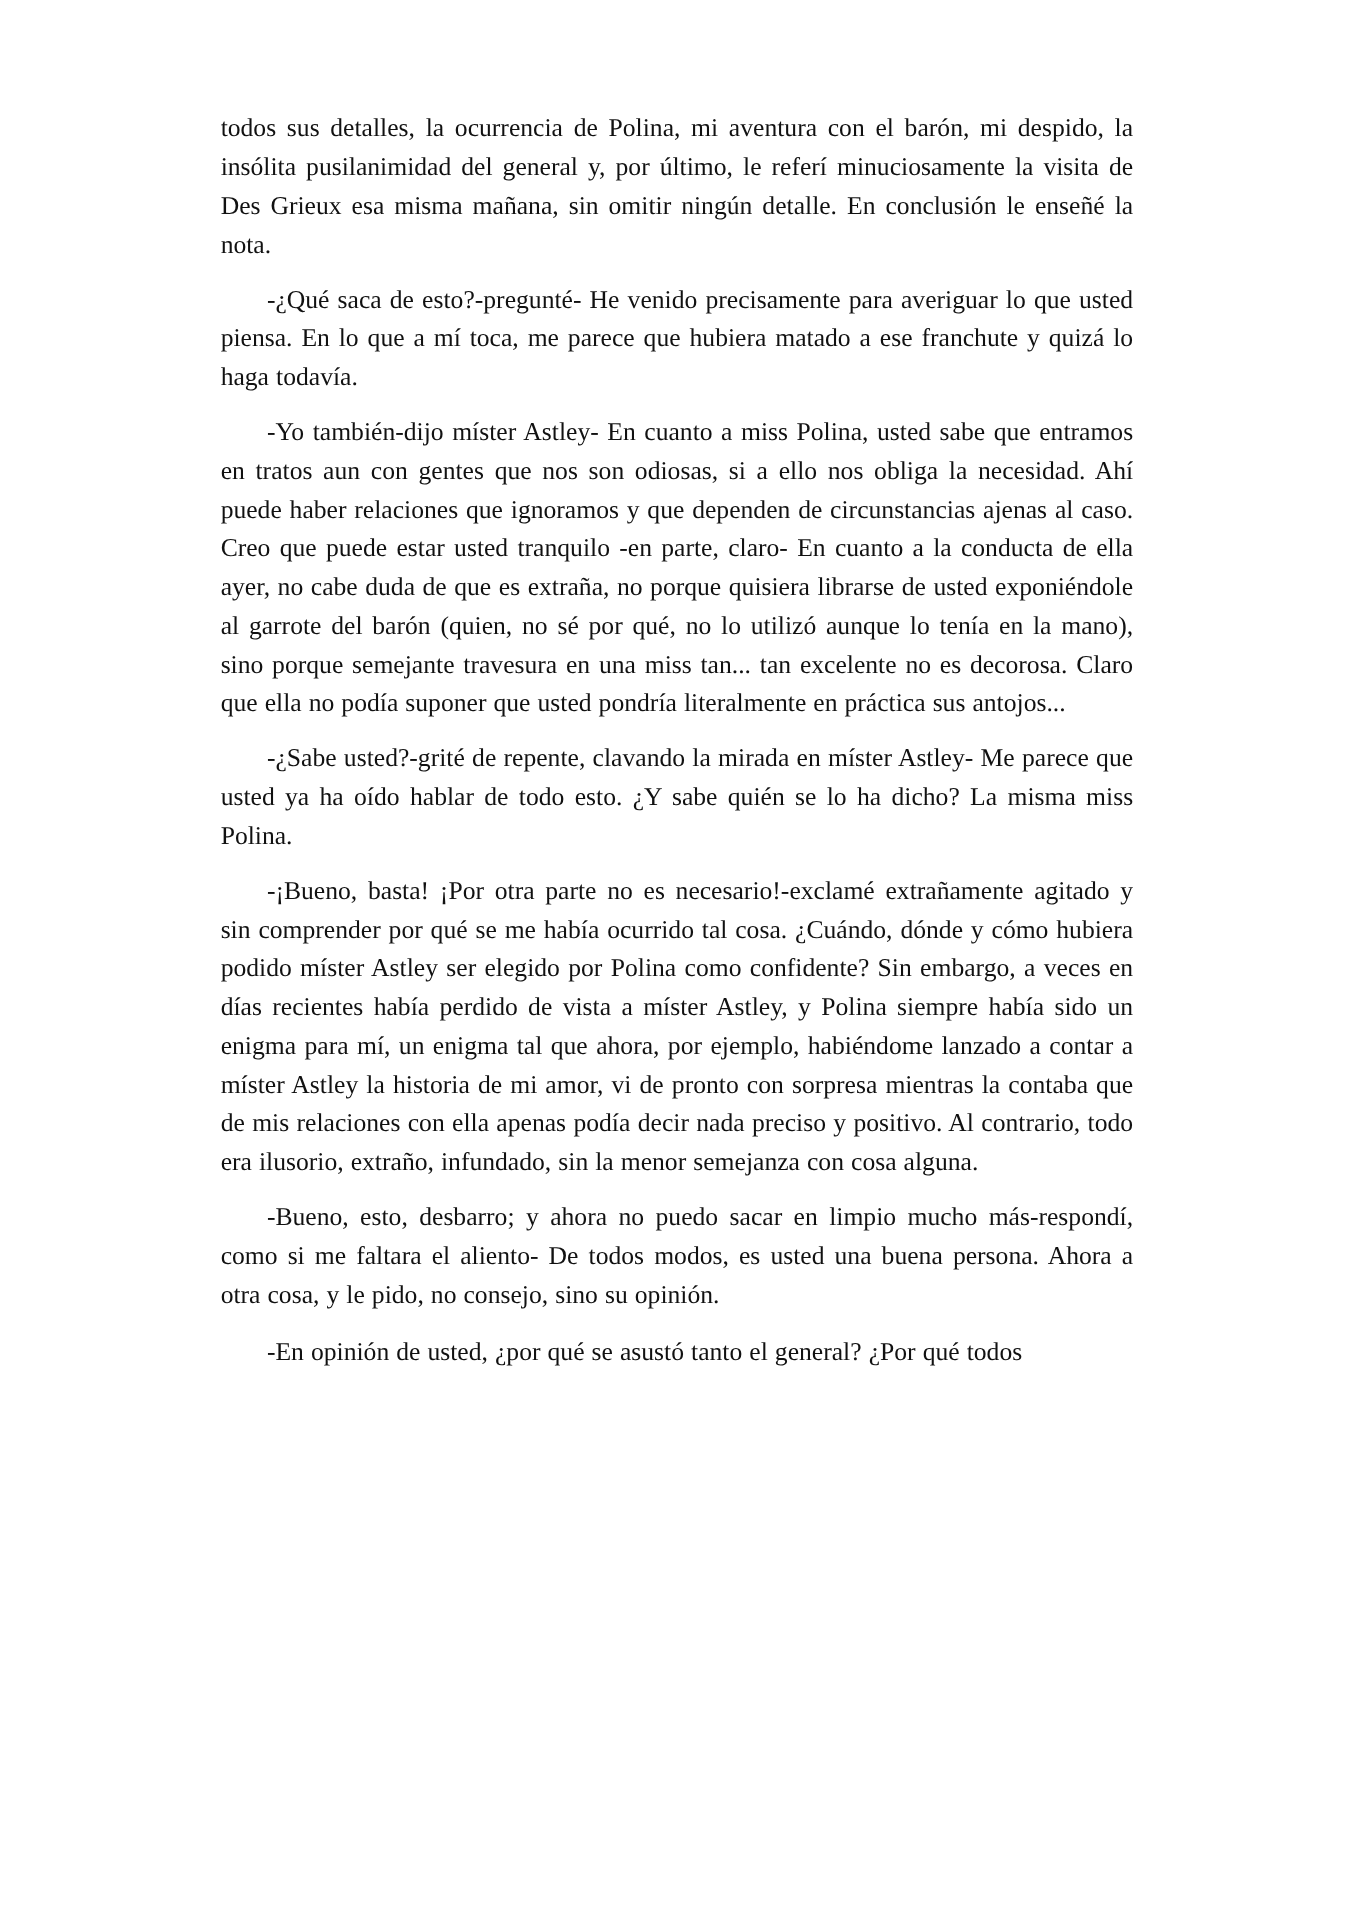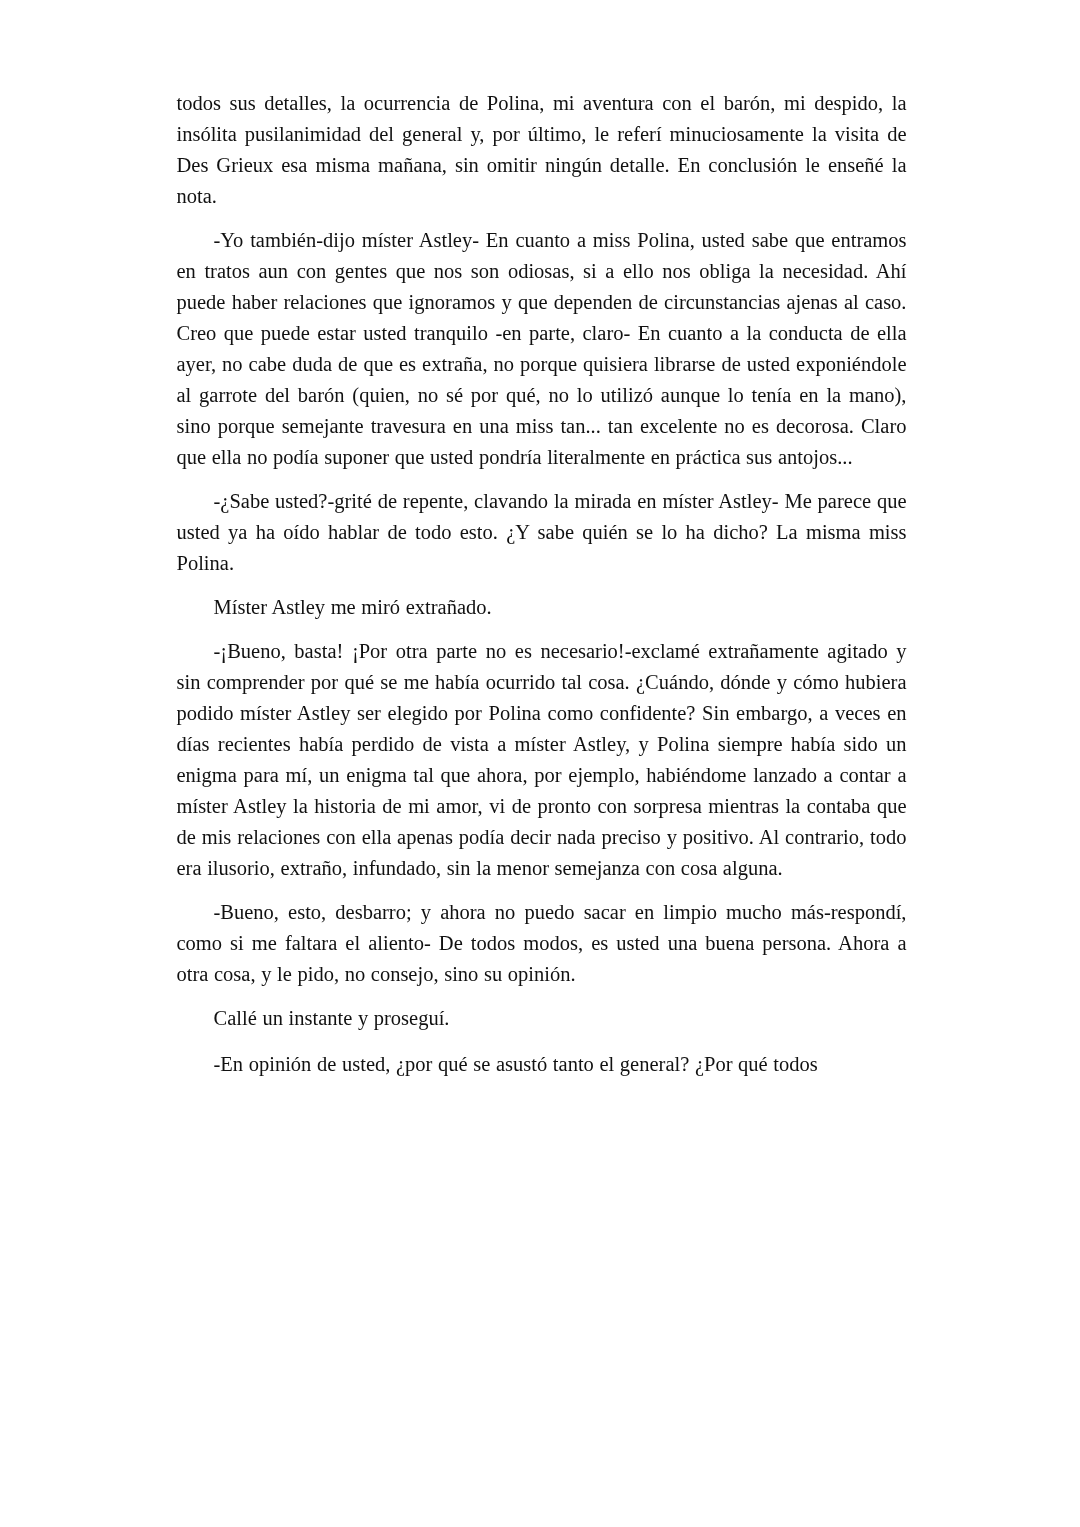--- a/index.html
+++ b/index.html
@@ -31,20 +31,19 @@
   .page p.last {
     margin-bottom: 0;
     margin-top: 15px;
   }
 </style>
 </head>
 <body>
 
 <div class="page">
   <p class="no-indent">todos sus detalles, la ocurrencia de Polina, mi aventura con el barón, mi despido, la insólita pusilanimidad del general y, por último, le referí minuciosamente la visita de Des Grieux esa misma mañana, sin omitir ningún detalle. En conclusión le enseñé la nota.</p>
+  <p>-¿Qué saca de esto?-pregunté- He venido precisamente para averiguar lo que usted piensa. En lo que a mí toca, me parece que hubiera matado a ese franchute y quizá lo haga todavía.</p>
   <p>-Yo también-dijo míster Astley- En cuanto a miss Polina, usted sabe que entramos en tratos aun con gentes que nos son odiosas, si a ello nos obliga la necesidad. Ahí puede haber relaciones que ignoramos y que dependen de circunstancias ajenas al caso. Creo que puede estar usted tranquilo -en parte, claro- En cuanto a la conducta de ella ayer, no cabe duda de que es extraña, no porque quisiera librarse de usted exponiéndole al garrote del barón (quien, no sé por qué, no lo utilizó aunque lo tenía en la mano), sino porque semejante travesura en una miss tan... tan excelente no es decorosa. Claro que ella no podía suponer que usted pondría literalmente en práctica sus antojos...</p>
   <p>-¿Sabe usted?-grité de repente, clavando la mirada en míster Astley- Me parece que usted ya ha oído hablar de todo esto. ¿Y sabe quién se lo ha dicho? La misma miss Polina.</p>
-  <p>Míster Astley me miró extrañado.</p>
   <p>-¡Bueno, basta! ¡Por otra parte no es necesario!-exclamé extrañamente agitado y sin comprender por qué se me había ocurrido tal cosa. ¿Cuándo, dónde y cómo hubiera podido míster Astley ser elegido por Polina como confidente? Sin embargo, a veces en días recientes había perdido de vista a míster Astley, y Polina siempre había sido un enigma para mí, un enigma tal que ahora, por ejemplo, habiéndome lanzado a contar a míster Astley la historia de mi amor, vi de pronto con sorpresa mientras la contaba que de mis relaciones con ella apenas podía decir nada preciso y positivo. Al contrario, todo era ilusorio, extraño, infundado, sin la menor semejanza con cosa alguna.</p>
   <p>-Bueno, esto, desbarro; y ahora no puedo sacar en limpio mucho más-respondí, como si me faltara el aliento- De todos modos, es usted una buena persona. Ahora a otra cosa, y le pido, no consejo, sino su opinión.</p>
-  <p>Callé un instante y proseguí.</p>
   <p class="last">-En opinión de usted, ¿por qué se asustó tanto el general? ¿Por qué todos</p>
 </div>
 
 </body></html>

